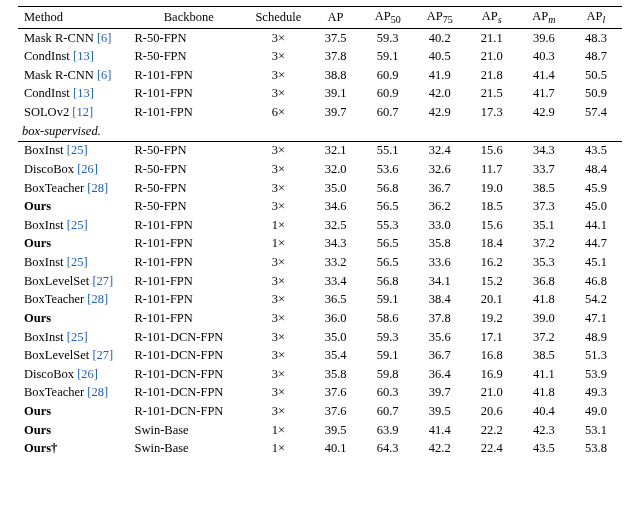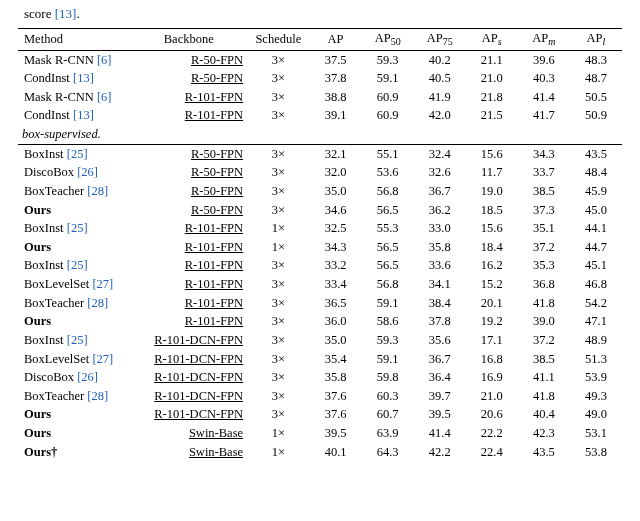--- a/index.html
+++ b/index.html
@@ -5,39 +5,35 @@
   html,body{margin:0;padding:0;background:#fff;font-family:"Times New Roman",Times,serif;font-size:13px;color:#000;}
   .page{width:640px;min-height:521px;padding:6px 18px 10px 18px;box-sizing:border-box;}
   .top-frag{font-size:13px;margin:0 0 6px 6px;}
   .cite{color:#2060c0;}
   table{border-collapse:collapse;width:100%;table-layout:fixed;}
   th,td{padding:1.5px 4px;font-size:12.5px;line-height:1.25;white-space:nowrap;}
   th{font-weight:normal;}
   .hdr th{border-top:1px solid #000;border-bottom:1px solid #000;}
   .section td{font-style:italic;text-align:left;border-bottom:1px solid #000;}
   td.m{text-align:left;padding-left:6px;}
-  td.b{text-align:right;text-decoration:underline;}
+  td.b{text-align:left;}
   td.s{text-align:center;}
   td.v{text-align:center;}
   .bold{font-weight:bold;}
   thead th:nth-child(1){text-align:left;padding-left:6px;}
   colgroup col.c-m{width:108px;}
   colgroup col.c-b{width:112px;}
   colgroup col.c-s{width:60px;}
   colgroup col.c-v{width:50px;}
   sub{font-size:10px;margin-top:8px;}
 </style>
 </head>
 <body>
 <div class="page">
 
-<div class="top-frag">
-  <span>score </span>
-  <span class="cite">[<span>13</span>]</span><span>.</span>
-</div>
 
 <table>
 <colgroup>
   <col class="c-m">
         <col class="c-b">
         <col class="c-s">
   <col class="c-v">
         <col class="c-v">
         <col class="c-v">
   <col class="c-v">
@@ -95,20 +91,31 @@
           <td class="m"><span>CondInst </span><span class="cite">[13]</span></td>
           <td class="b">R-101-FPN</td>
           <td class="s">3×</td>
           <td class="v">39.1</td>
           <td class="v">60.9</td>
           <td class="v">42.0</td>
           <td class="v">21.5</td>
           <td class="v">41.7</td>
           <td class="v">50.9</td>
         </tr>
+        <tr>
+          <td class="m"><span>SOLOv2 </span><span class="cite">[12]</span></td>
+          <td class="b">R-101-FPN</td>
+          <td class="s">6×</td>
+          <td class="v">39.7</td>
+          <td class="v">60.7</td>
+          <td class="v">42.9</td>
+          <td class="v">17.3</td>
+          <td class="v">42.9</td>
+          <td class="v">57.4</td>
+        </tr>
         <tr class="section">
           <td colspan="9">box-supervised.</td>
         </tr>
         <tr>
           <td class="m"><span>BoxInst </span><span class="cite">[25]</span></td>
           <td class="b">R-50-FPN</td>
           <td class="s">3×</td>
           <td class="v">32.1</td>
           <td class="v">55.1</td>
           <td class="v">32.4</td>

